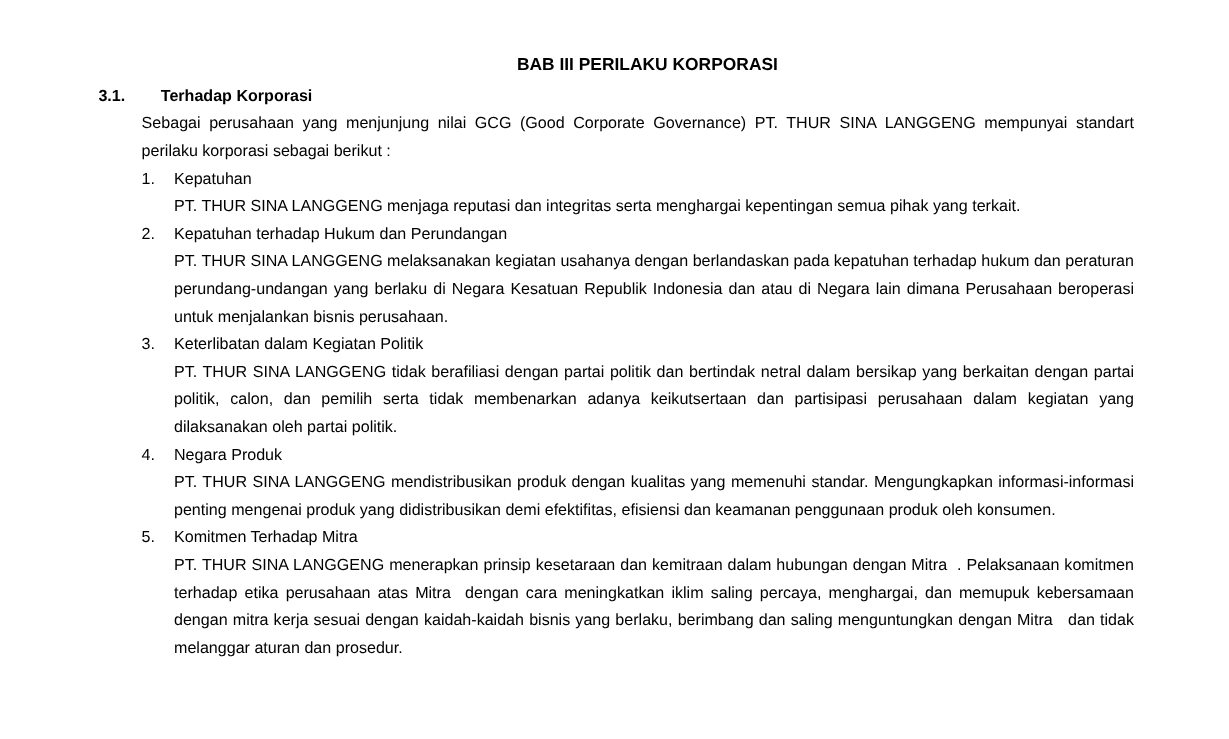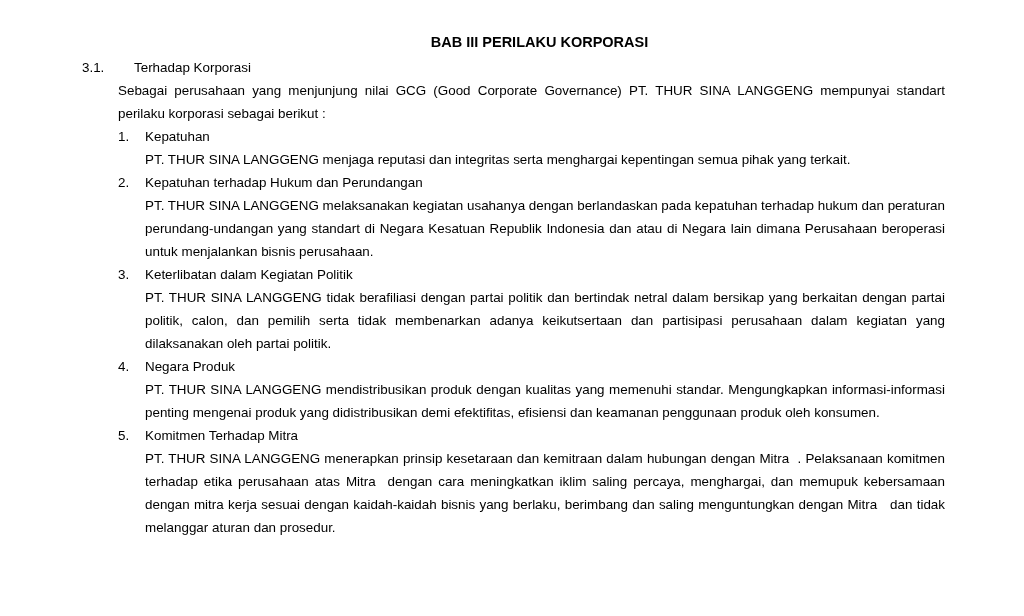--- a/index.html
+++ b/index.html
@@ -20,24 +20,25 @@
     padding: 31px 79px 0 82px;
     overflow: hidden;
   }
   .doc-title {
     margin-left: 52px;
     text-align: center;
     font-weight: bold;
     font-size: 14.5px;
     margin-bottom: 2px;
     white-space: pre-wrap;
+    margin-top: 12px;
   }
   .section-row {
     display: flex;
-    font-weight: normal;
+    font-weight: bold;
   }
   .section-number {
     flex: 0 0 52px;
     width: 52px;
   }
   .section-heading {
     flex: 1;
   }
   .content {
     margin-left: 36px;
@@ -83,21 +84,21 @@
         <span class="item-title">Kepatuhan</span>
       </div>
       <div class="item-body">PT. THUR SINA LANGGENG menjaga reputasi dan integritas serta menghargai kepentingan semua pihak yang terkait.</div>
     </div>
 
     <div class="list-item">
       <div class="item-head">
         <span class="item-number">2.</span>
         <span class="item-title">Kepatuhan terhadap Hukum dan Perundangan</span>
       </div>
-      <div class="item-body">PT. THUR SINA LANGGENG melaksanakan kegiatan usahanya dengan berlandaskan pada kepatuhan terhadap hukum dan peraturan perundang-undangan yang standart di Negara Kesatuan Republik Indonesia dan atau di Negara lain dimana Perusahaan beroperasi untuk menjalankan bisnis perusahaan.</div>
+      <div class="item-body">PT. THUR SINA LANGGENG melaksanakan kegiatan usahanya dengan berlandaskan pada kepatuhan terhadap hukum dan peraturan perundang-undangan yang berlaku di Negara Kesatuan Republik Indonesia dan atau di Negara lain dimana Perusahaan beroperasi untuk menjalankan bisnis perusahaan.</div>
     </div>
 
     <div class="list-item">
       <div class="item-head">
         <span class="item-number">3.</span>
         <span class="item-title">Keterlibatan dalam Kegiatan Politik</span>
       </div>
       <div class="item-body">PT. THUR SINA LANGGENG tidak berafiliasi dengan partai politik dan bertindak netral dalam bersikap yang berkaitan dengan partai politik, calon, dan pemilih serta tidak membenarkan adanya keikutsertaan dan partisipasi perusahaan dalam kegiatan yang dilaksanakan oleh partai politik.</div>
     </div>
 

